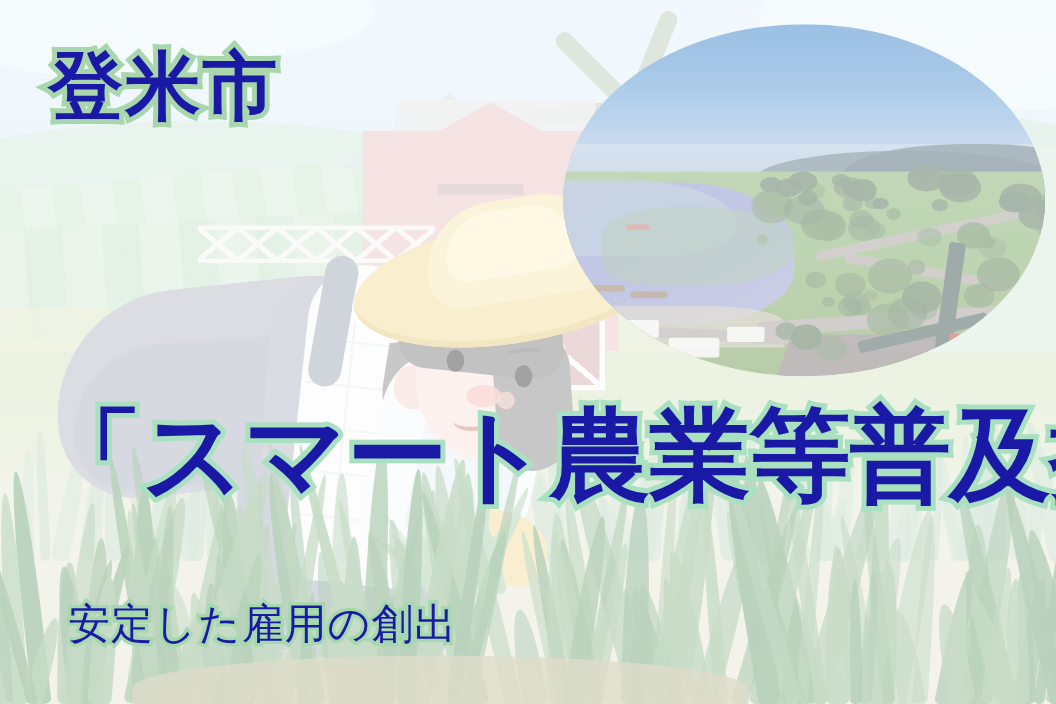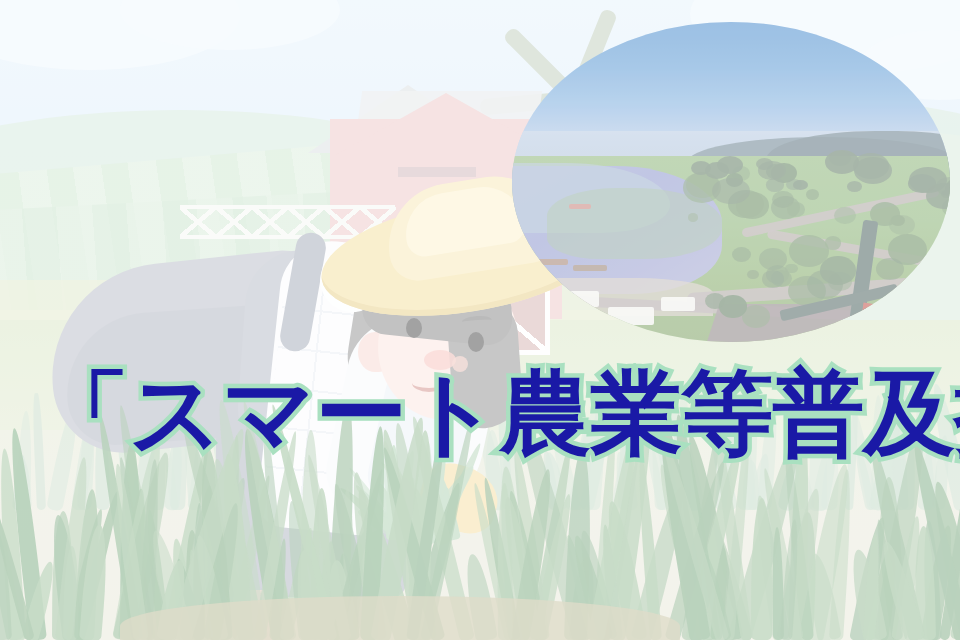--- a/index.html
+++ b/index.html
@@ -873,18 +873,20 @@
       <div class="fg-blade" style="left: 253.214px; width: 11.9381px; height: 211.898px; transform: rotate(9.88038deg); opacity: 0.77; background: rgb(200, 220, 200);"></div>
       <div class="fg-blade" style="left: 954.547px; width: 16.9313px; height: 204.034px; transform: rotate(-13.6197deg); opacity: 0.9; background: rgb(185, 210, 188);"></div>
       <div class="fg-blade" style="left: 780.186px; width: 12.4616px; height: 121.309px; transform: rotate(4.12101deg); opacity: 0.57; background: rgb(185, 210, 188);"></div>
       <div class="fg-blade" style="left: 55.1296px; width: 17.1956px; height: 183.723px; transform: rotate(6.43578deg); opacity: 0.65; background: rgb(200, 220, 200);"></div>
       <div class="fg-blade" style="left: 79.3792px; width: 21.8px; height: 116.276px; transform: rotate(4.65795deg); opacity: 0.9; background: rgb(200, 220, 200);"></div>
       <div class="fg-blade" style="left: 202.934px; width: 16.9414px; height: 138.968px; transform: rotate(10.1209deg); opacity: 0.69; background: rgb(185, 210, 188);"></div>
       <div class="fg-blade" style="left: 750.795px; width: 21.2865px; height: 141.799px; transform: rotate(0.157845deg); opacity: 0.89; background: rgb(200, 220, 200);"></div>
     </div>
   <div class="soil-mound"></div>
 
+  <div class="txt" id="city-title">登米市</div>
 
   <div class="txt" id="headline">「スマート農業等普及推進」</div>
 
 
+  <div class="txt" id="sub2">安定した雇用の創出</div>
 
 </div>
 
 </body></html>

